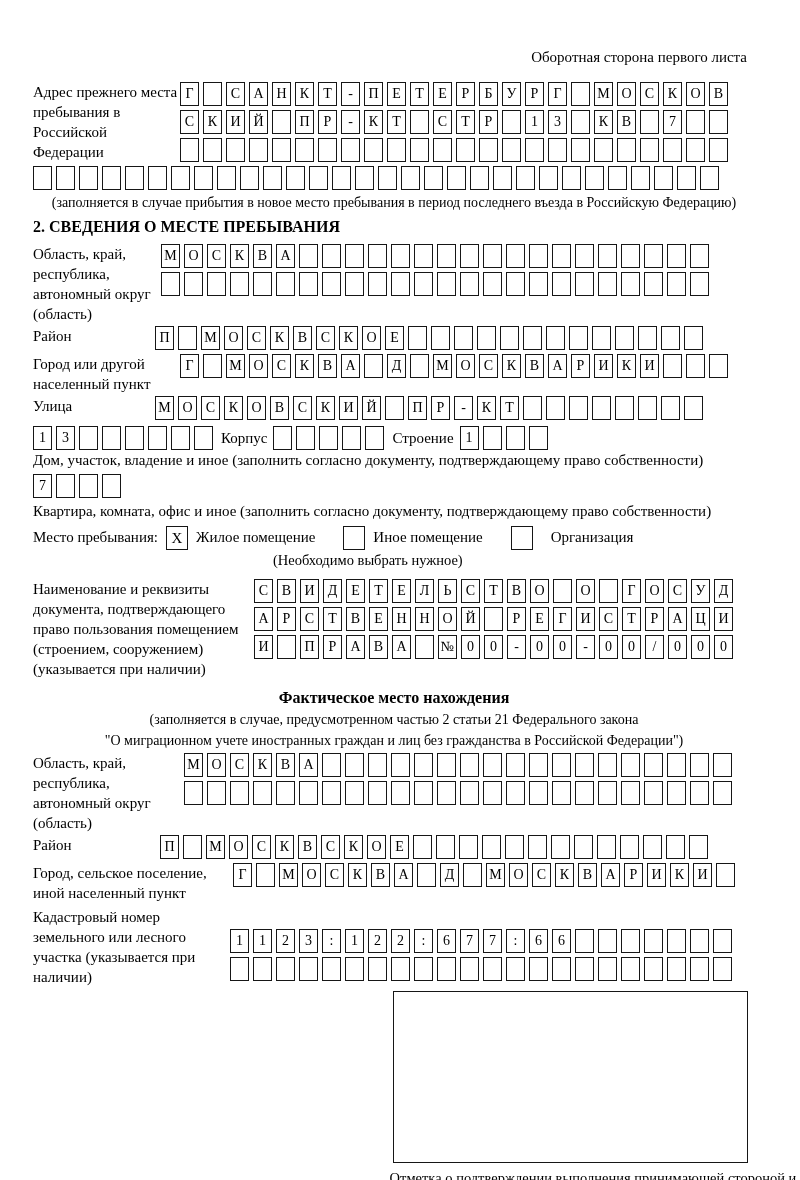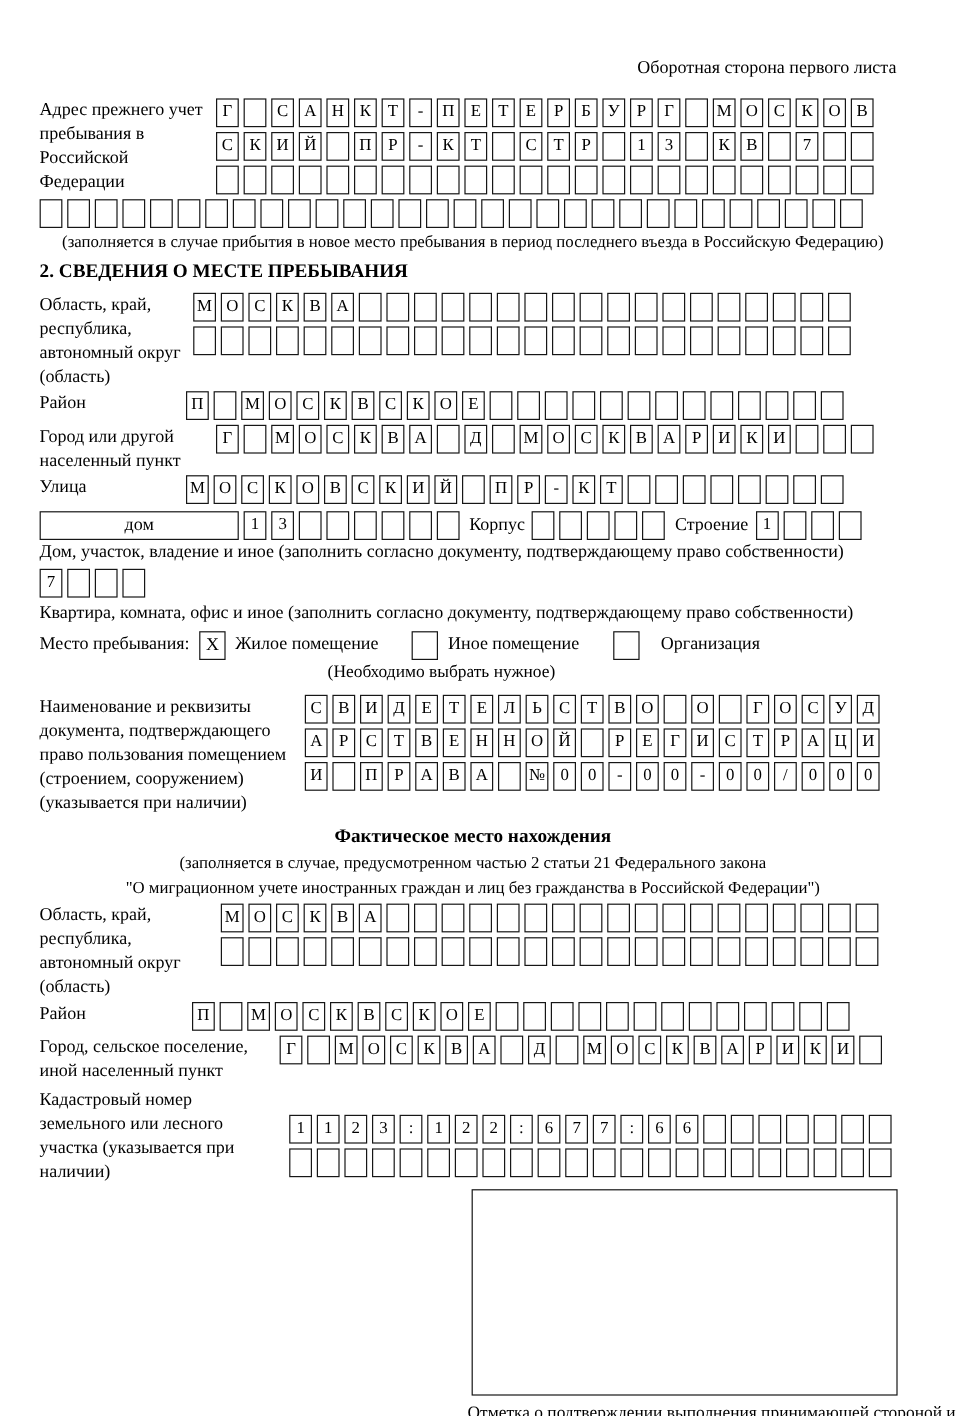--- a/index.html
+++ b/index.html
@@ -36,21 +36,21 @@
   .choose-note{font-size:14.5px;margin:2px 0 10px 240px;}
   .stamp-box{border:1.5px solid #161616;width:353px;height:170px;margin:4px 0 6px 360px;}
   .stamp-caption{width:460px;margin-left:330px;text-align:center;font-size:14.5px;line-height:19px;}
 </style>
 </head>
 <body>
 
 <div class="hdr-note">Оборотная сторона первого листа</div>
 
 <div class="frow" style="margin-top:16px;">
-  <div class="flabel" style="width:147px;">Адрес прежнего учет пребывания в Российской Федерации</div>
+  <div class="flabel" style="width:147px;">Адрес прежнего места пребывания в Российской Федерации</div>
   <div class="cellcol">
     <div class="cells crow">
         <span class="cell">Г</span>
         <span class="cell"></span>
         <span class="cell">С</span>
         <span class="cell">А</span>
         <span class="cell">Н</span>
         <span class="cell">К</span>
         <span class="cell">Т</span>
         <span class="cell">-</span>
@@ -303,21 +303,20 @@
       <span class="cell"></span>
       <span class="cell"></span>
       <span class="cell"></span>
       <span class="cell"></span>
       <span class="cell"></span>
       <span class="cell"></span>
     </div>
 </div>
 
 <div class="frow" style="margin-top:2px;">
-  <div class="widebox" style="width:164px;margin-right:4px;">дом</div>
   <div class="cells">
       <span class="cell">1</span>
       <span class="cell">3</span>
       <span class="cell"></span>
       <span class="cell"></span>
       <span class="cell"></span>
       <span class="cell"></span>
       <span class="cell"></span>
       <span class="cell"></span>
     </div>
@@ -548,21 +547,21 @@
       <span class="cell">В</span>
       <span class="cell">А</span>
       <span class="cell">Р</span>
       <span class="cell">И</span>
       <span class="cell">К</span>
       <span class="cell">И</span>
       <span class="cell"></span>
     </div>
 </div>
 
-<div class="frow" style="margin-top:4px;gap:11px;">
+<div class="frow" style="margin-top:4px;">
   <div class="flabel" style="width:197px;">Кадастровый номер земельного или лесного участка (указывается при наличии)</div>
   <div class="cellcol" style="margin-top:22px;">
     <div class="cells crow">
         <span class="cell">1</span>
         <span class="cell">1</span>
         <span class="cell">2</span>
         <span class="cell">3</span>
         <span class="cell">:</span>
         <span class="cell">1</span>
         <span class="cell">2</span>

